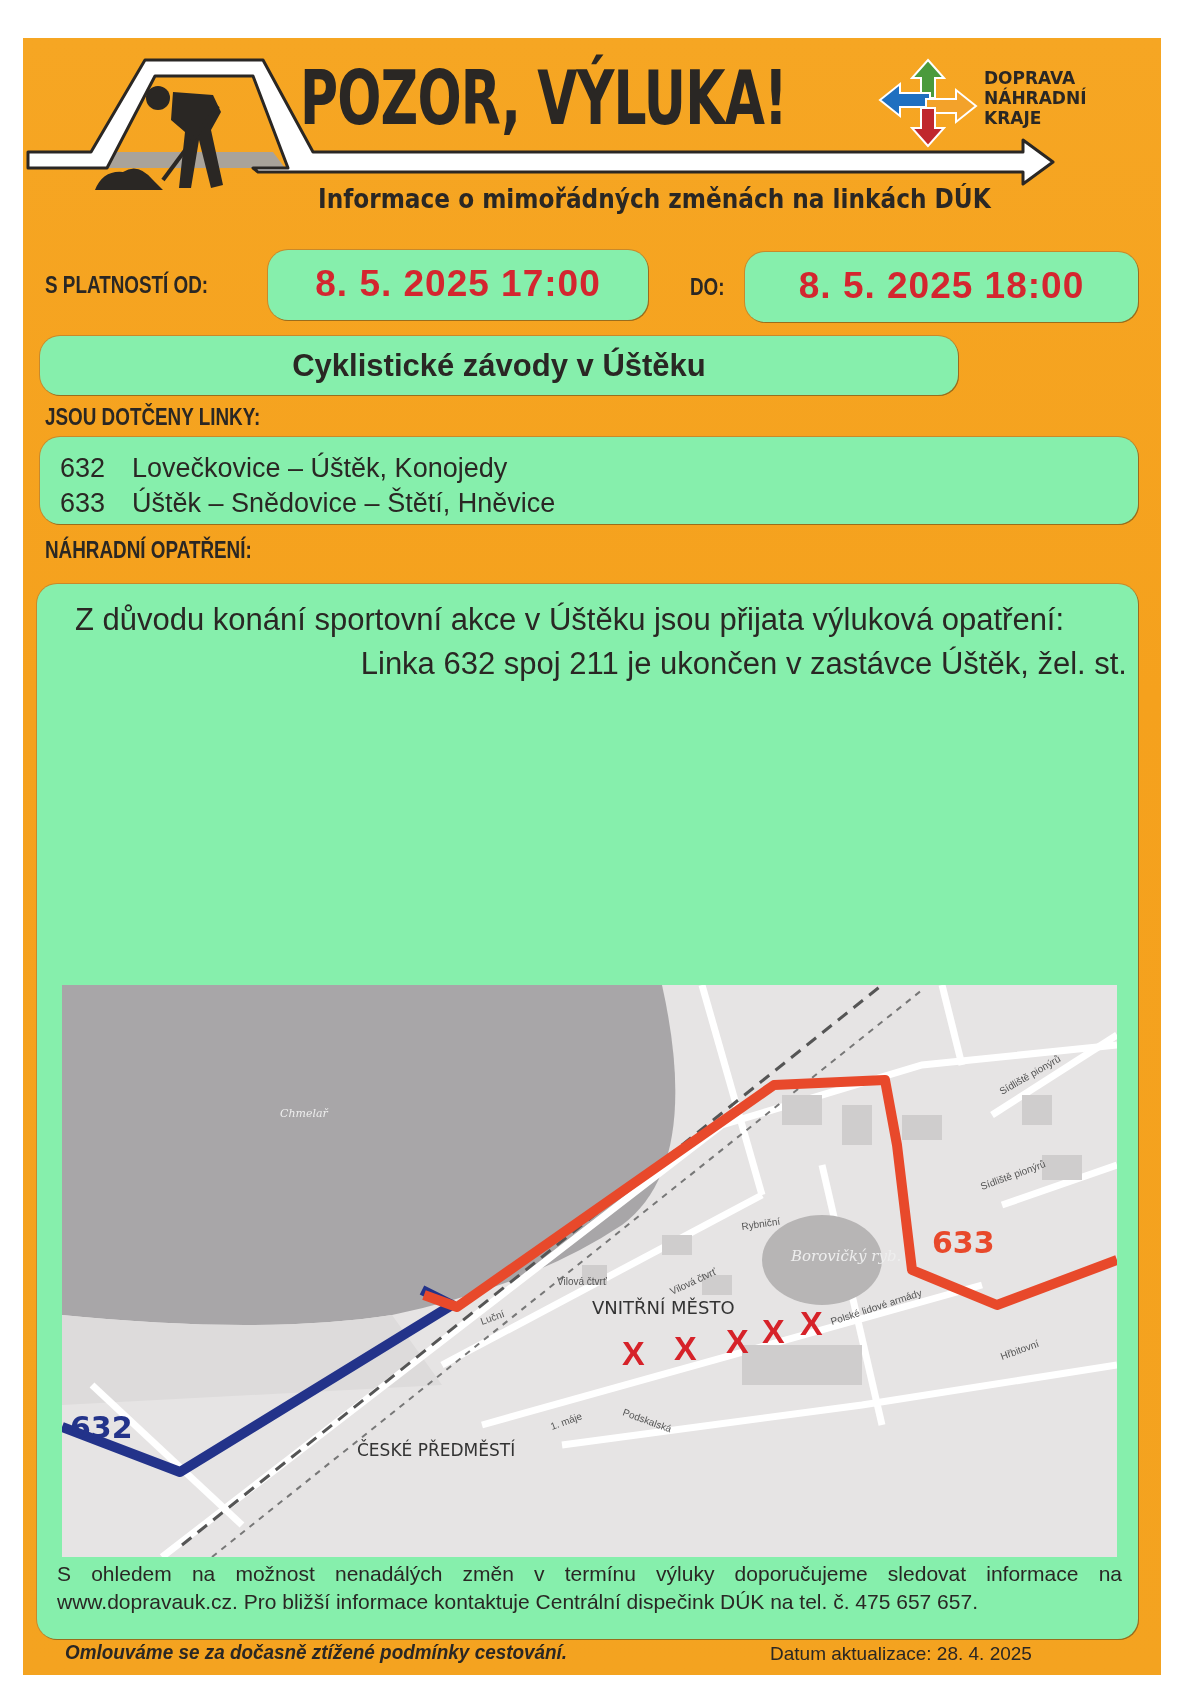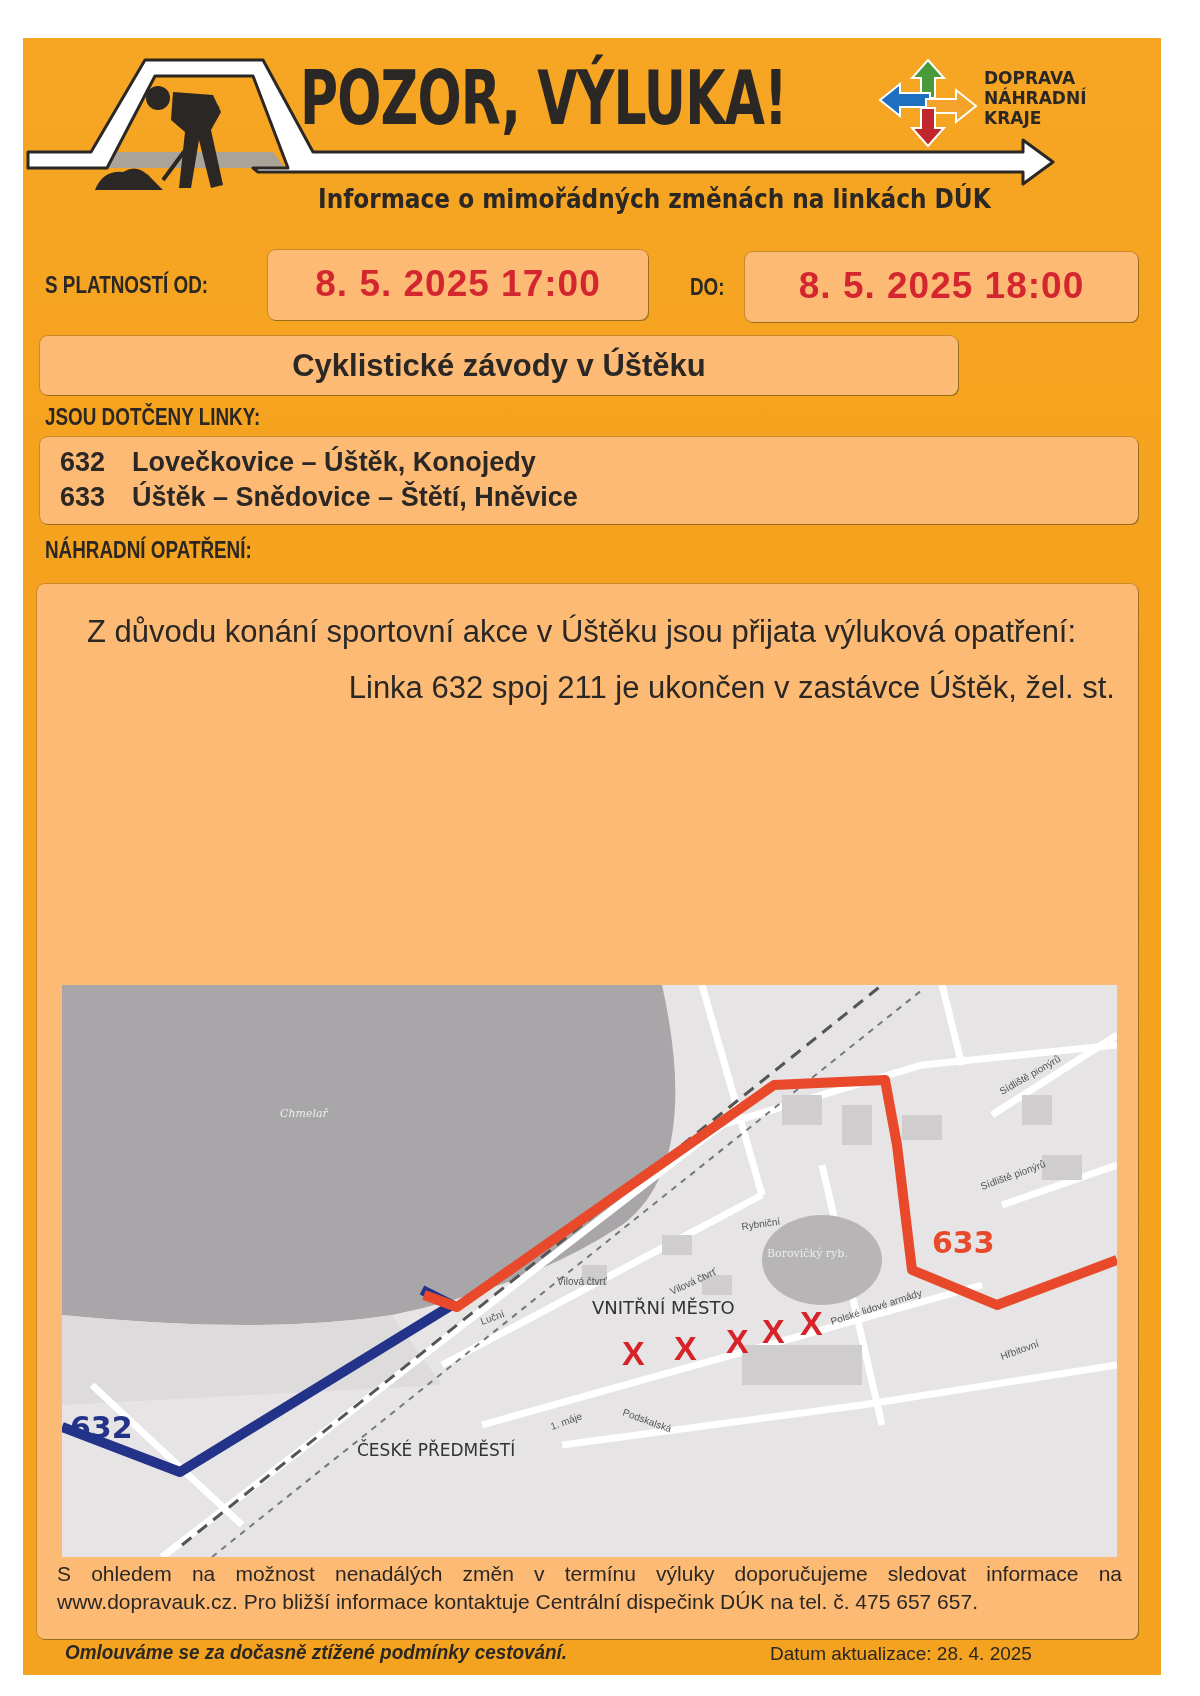--- a/index.html
+++ b/index.html
@@ -15,31 +15,31 @@
            transform-origin:left top; white-space:nowrap; }
   .subtitle { left:318px; top:183px; font-family:"DejaVu Sans",sans-serif; font-weight:bold; font-size:27px;
               color:#2a2724; transform:scaleX(0.86); transform-origin:left top; white-space:nowrap; }
   .logo-text { left:984px; top:68px; font-family:"DejaVu Sans",sans-serif; font-weight:bold; font-size:17px;
                line-height:20px; color:#2a2724; }
 
   
   .label { font-family:"Liberation Sans",sans-serif; font-weight:bold; font-size:23px; color:#2a2724;
            transform:scaleX(0.82); transform-origin:left top; white-space:nowrap; }
 
-  .box { position:absolute; background:#fdba74; border-radius:8px; box-shadow:1px 1px 0 #9a6d1c, 0 0 0 1px #c9892a; }
+  .box { position:absolute; background:#86efac; border-radius:20px; box-shadow:1px 1px 0 #9a6d1c, 0 0 0 1px #c9892a; }
   .date { font-family:"Liberation Sans",sans-serif; font-weight:bold; font-size:37px; color:#d4262f;
           text-align:center; width:100%; position:absolute; top:13px; letter-spacing:1px; }
   .event { font-weight:bold; font-size:31px; text-align:center; width:100%; position:absolute; top:12px; color:#2a2724; }
 
-  .line-row { position:absolute; left:20px; font-weight:bold; font-size:27px; color:#2a2724; white-space:nowrap; }
+  .line-row { position:absolute; left:20px; font-weight:normal; font-size:27px; color:#2a2724; white-space:nowrap;margin-top:6px; }
   .line-row .num { display:inline-block; width:72px; }
 
   .content-text { position:absolute; left:34px; top:12px; width:1060px; font-size:31px; line-height:40px;
                   color:#2a2724; text-align:justify; }
-  .content-text p { margin:16px; }
+  .content-text p { margin:4px; }
 
   .map { position:absolute; left:62px; top:985px; width:1055px; height:572px; background:#e6e4e4; overflow:hidden; }
 
   .footer-note { position:absolute; left:57px; top:1560px; width:1065px; font-size:21px; line-height:28px;
                  text-align:justify; color:#2a2724; }
   .apology { left:65px; top:1640px; font-weight:bold; font-style:italic; font-size:21px; color:#2a2724;
              transform:scaleX(0.9); transform-origin:left top; white-space:nowrap; }
   .updated { left:770px; top:1643px; font-size:19px; color:#2a2724; white-space:nowrap; }
 </style>
 </head>
@@ -167,19 +167,19 @@
       <text x="560" y="430" transform="rotate(20 560 430)">Podskalská</text>
       <text x="940" y="375" transform="rotate(-20 940 375)">Hřbitovní</text>
       <text x="420" y="340" transform="rotate(-20 420 340)">Luční</text>
     </g>
   </svg>
   <div class="abs" style="left:8px;top:425px;font-weight:bold;font-size:30px;color:#23338a;font-family:'DejaVu Sans',sans-serif">632</div>
   <div class="abs" style="left:870px;top:240px;font-weight:bold;font-size:30px;color:#e8492b;font-family:'DejaVu Sans',sans-serif">633</div>
   <div class="abs" style="left:530px;top:312px;font-size:18px;color:#333;font-family:'DejaVu Sans',sans-serif">VNITŘNÍ MĚSTO</div>
   <div class="abs" style="left:295px;top:455px;font-size:17px;color:#333;font-family:'DejaVu Sans',sans-serif">ČESKÉ PŘEDMĚSTÍ</div>
   <div class="abs" style="left:218px;top:122px;font-size:11px;font-style:italic;color:#eee;font-family:'DejaVu Serif',serif">Chmelař</div>
-  <div class="abs" style="left:705px;top:262px;font-size:11px;color:#eee;font-family:'DejaVu Serif',serif">Borovičký ryb.</div>
+  <div class="abs" style="left:729px;top:262px;font-size:15px;font-style:italic;color:#eee;font-family:'DejaVu Serif',serif">Borovičký ryb.</div>
 </div>
 
 <div class="footer-note">S ohledem na možnost nenadálých změn v termínu výluky doporučujeme sledovat informace na www.dopravauk.cz. Pro bližší informace kontaktuje Centrální dispečink DÚK na tel. č. 475 657 657.</div>
 
 <div class="abs apology">Omlouváme se za dočasně ztížené podmínky cestování.</div>
 <div class="abs updated">Datum aktualizace: 28. 4. 2025</div>
 
 </body></html>

